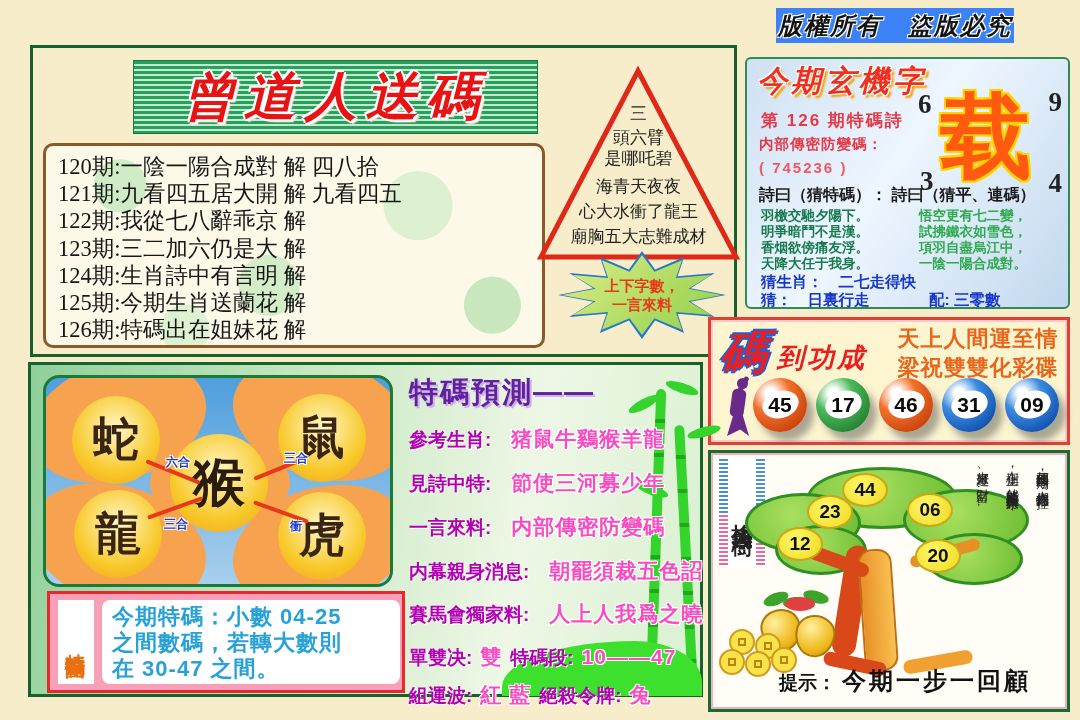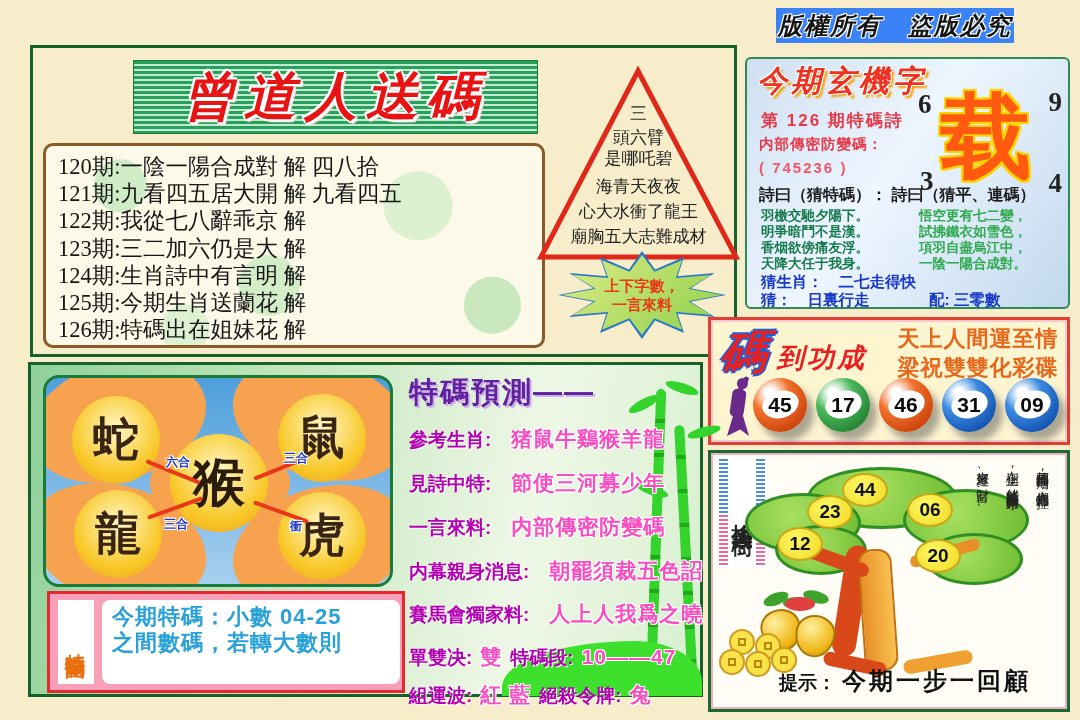--- a/index.html
+++ b/index.html
@@ -433,15 +433,16 @@
     </div>
   </div>
 
   <div class="range-box">
     <div class="range-label">
       <span class="range-label-text">特碼範圍</span>
     </div>
     <div class="range-content">
       <div class="range-line">今期特碼：小數 04-25</div>
       <div class="range-line">之間數碼，若轉大數則</div>
+      <div class="range-line">在 30-47 之間。</div>
     </div>
   </div>
 </div>
 
 </body></html>

